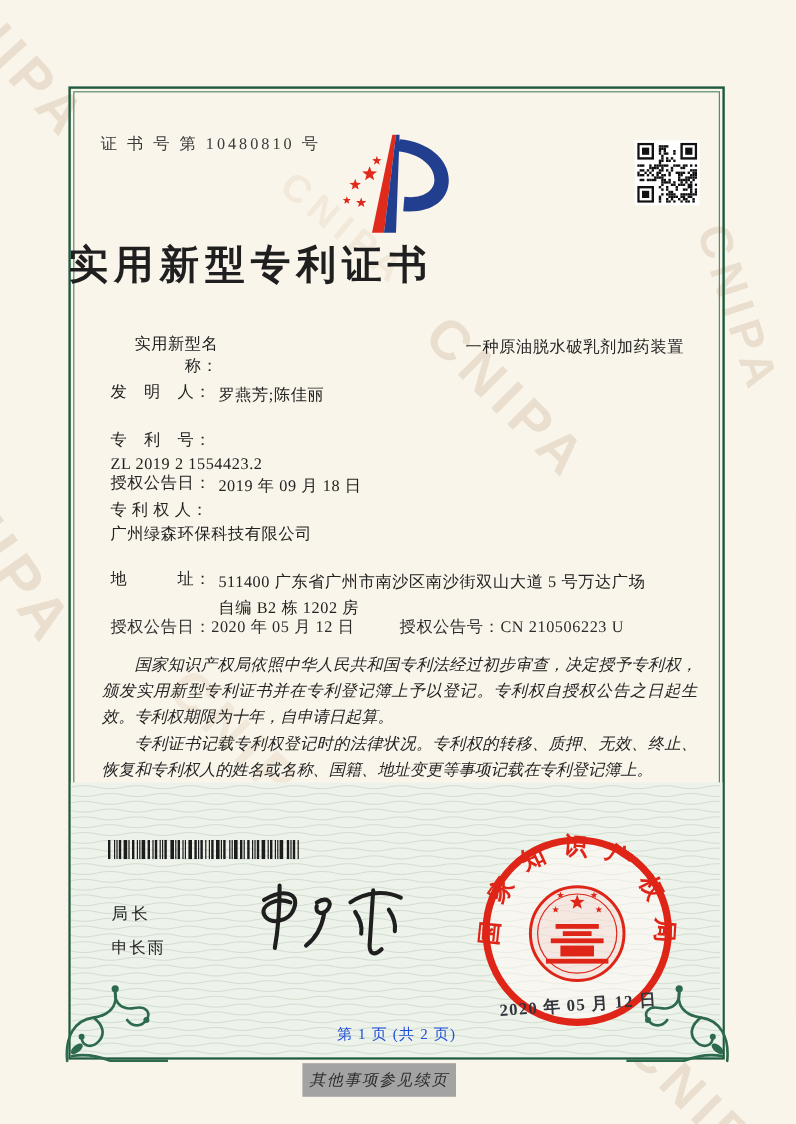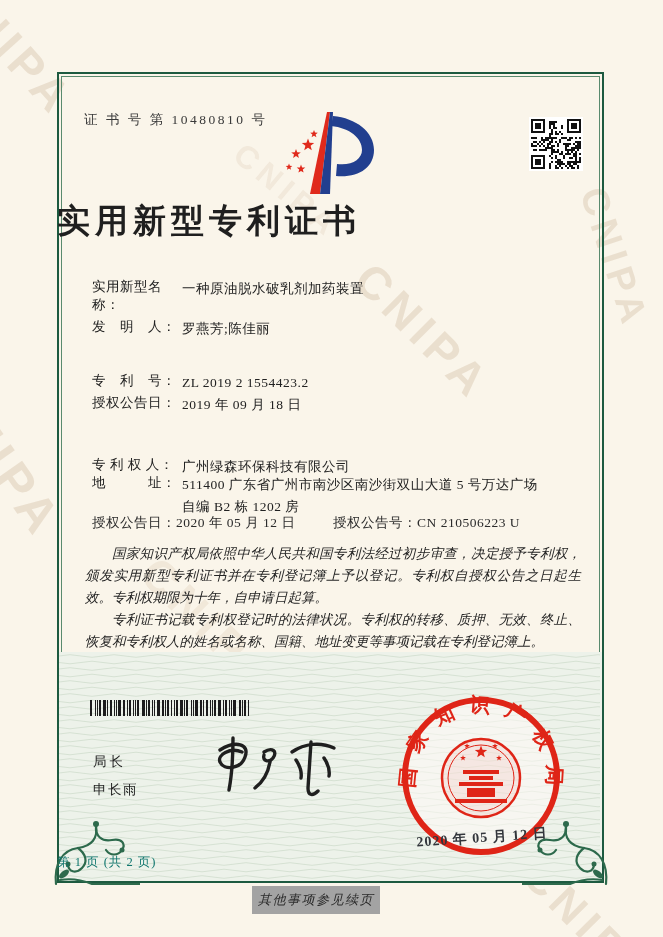--- a/index.html
+++ b/index.html
@@ -39,40 +39,40 @@
   .cert-no{position:absolute; left:84px; top:111px; font-size:13.5px; letter-spacing:2.5px; color:#3a3a3a;}
   .logo{position:absolute; left:284px; top:112px; width:98px; height:84px;}
   .qr{position:absolute; left:529px; top:117px; width:50px; height:50px; background:#fff; padding:2px;}
   .title{
     position:absolute; left:57px; width:547px; top:199px; text-align:left;
     font-size:33px; font-weight:bold; letter-spacing:5px; color:#1f1f1f;
   }
   .frow{position:absolute; left:92px; width:478px; font-size:13.5px; display:flex; color:#222; letter-spacing:0.5px;}
   .frow .lbl{width:90px; flex-shrink:0;}
   .frow .val{flex:1; line-height:1.62;}
-  .r0{top:278px;} .r1{top:318px;justify-content:flex-end;} .r2{top:372px;} .r3{top:394px;} .r4{top:456px;} .r5{top:474px;}
+  .r0{top:278px;text-align:right;} .r1{top:318px;justify-content:flex-end;} .r2{top:358px;flex-direction:column;} .r3{top:394px;} .r4{top:416px;flex-direction:column;} .r5{top:474px;}
   .grant1{position:absolute; left:92px; top:514px; font-size:13.5px; letter-spacing:0.5px;}
   .grant2{position:absolute; left:333px; top:514px; font-size:13.5px; letter-spacing:0.5px;}
   .paras{
     position:absolute; left:85px; top:543px; width:496px;
     font-size:13.5px; line-height:22px; font-style:italic; text-align:justify; color:#242424;
   }
   .paras p{margin:0; text-indent:2em;font-family:Liberation Serif, serif;}
   .barcode{position:absolute; left:90px; top:700px; width:163px; height:16px;}
   .director-title{position:absolute; left:93px; top:753px; font-size:13.5px; letter-spacing:3px; color:#222;
     font-family:"Liberation Sans","DejaVu Sans",sans-serif;}
   .director-name{position:absolute; left:93px; top:781px; font-size:13.5px; letter-spacing:1.5px; color:#222;
     font-family:"Liberation Sans","DejaVu Sans",sans-serif;}
   .signature{position:absolute; left:200px; top:730px; width:150px; height:88px;}
   .seal{position:absolute; left:391px; top:686px; width:180px; height:180px;}
   .seal-date{
     position:absolute; left:397px; top:829px; width:170px; text-align:center;
     font-size:14px; font-weight:bold; color:#33363c; letter-spacing:1px; transform:rotate(-4deg);
   }
-  .page-info{position:absolute; left:57px; width:547px; top:854px; text-align:left; font-size:12.5px; letter-spacing:1px; color:#0f766e;}
+  .page-info{position:absolute; left:57px; width:547px; top:854px; text-align:center; font-size:12.5px; letter-spacing:1px; color:#1d4ed8;}
   .flourish{position:absolute; width:88px; height:72px;}
   .flourish-left{left:52px; top:814px;}
   .flourish-right{left:522px; top:814px; transform:scaleX(-1);}
   .continuation{
     position:absolute; left:252px; top:886px; width:128px; padding:5px 0;
     background:#a3a3a3; text-align:center; font-size:13px; font-style:italic;
     letter-spacing:1.5px; color:#2c2c2c; z-index:3;
   }
 </style>
 </head>

